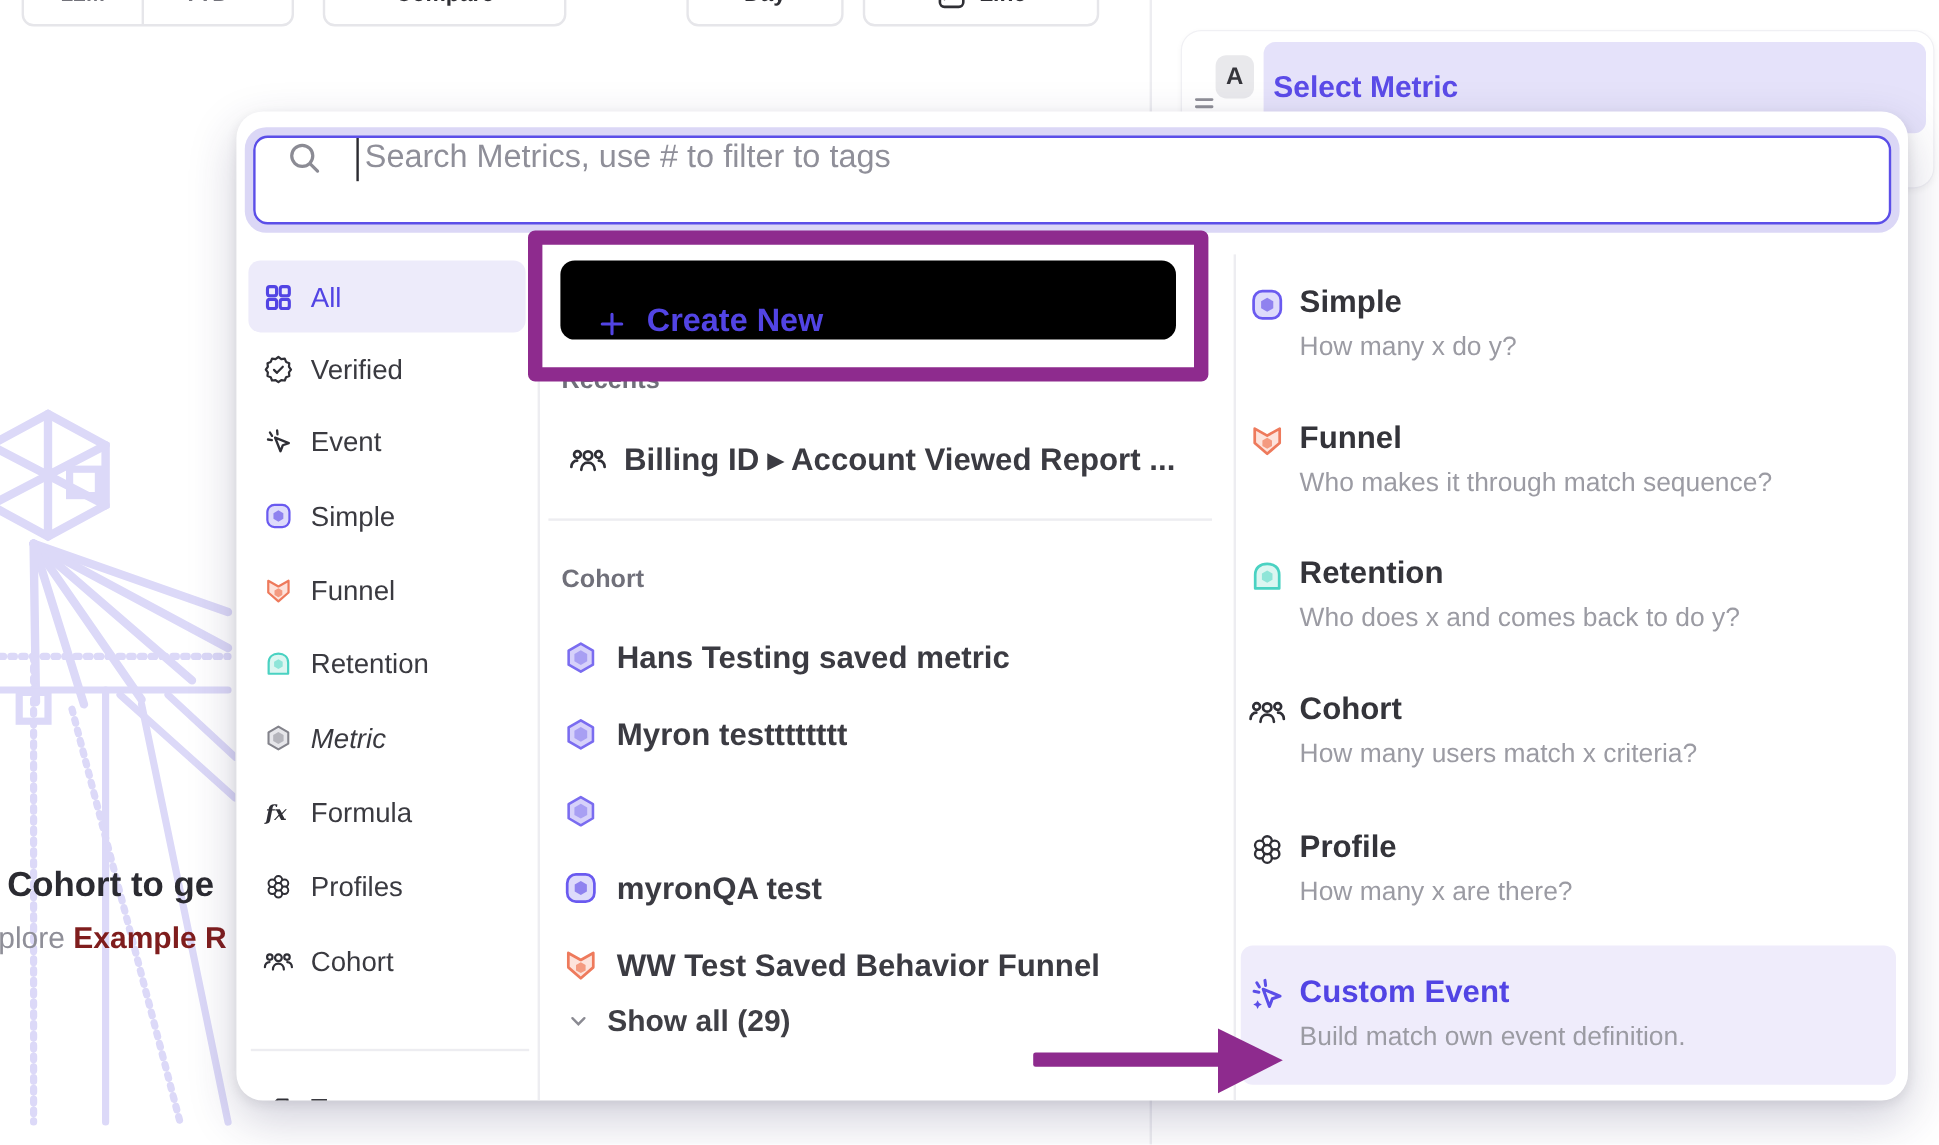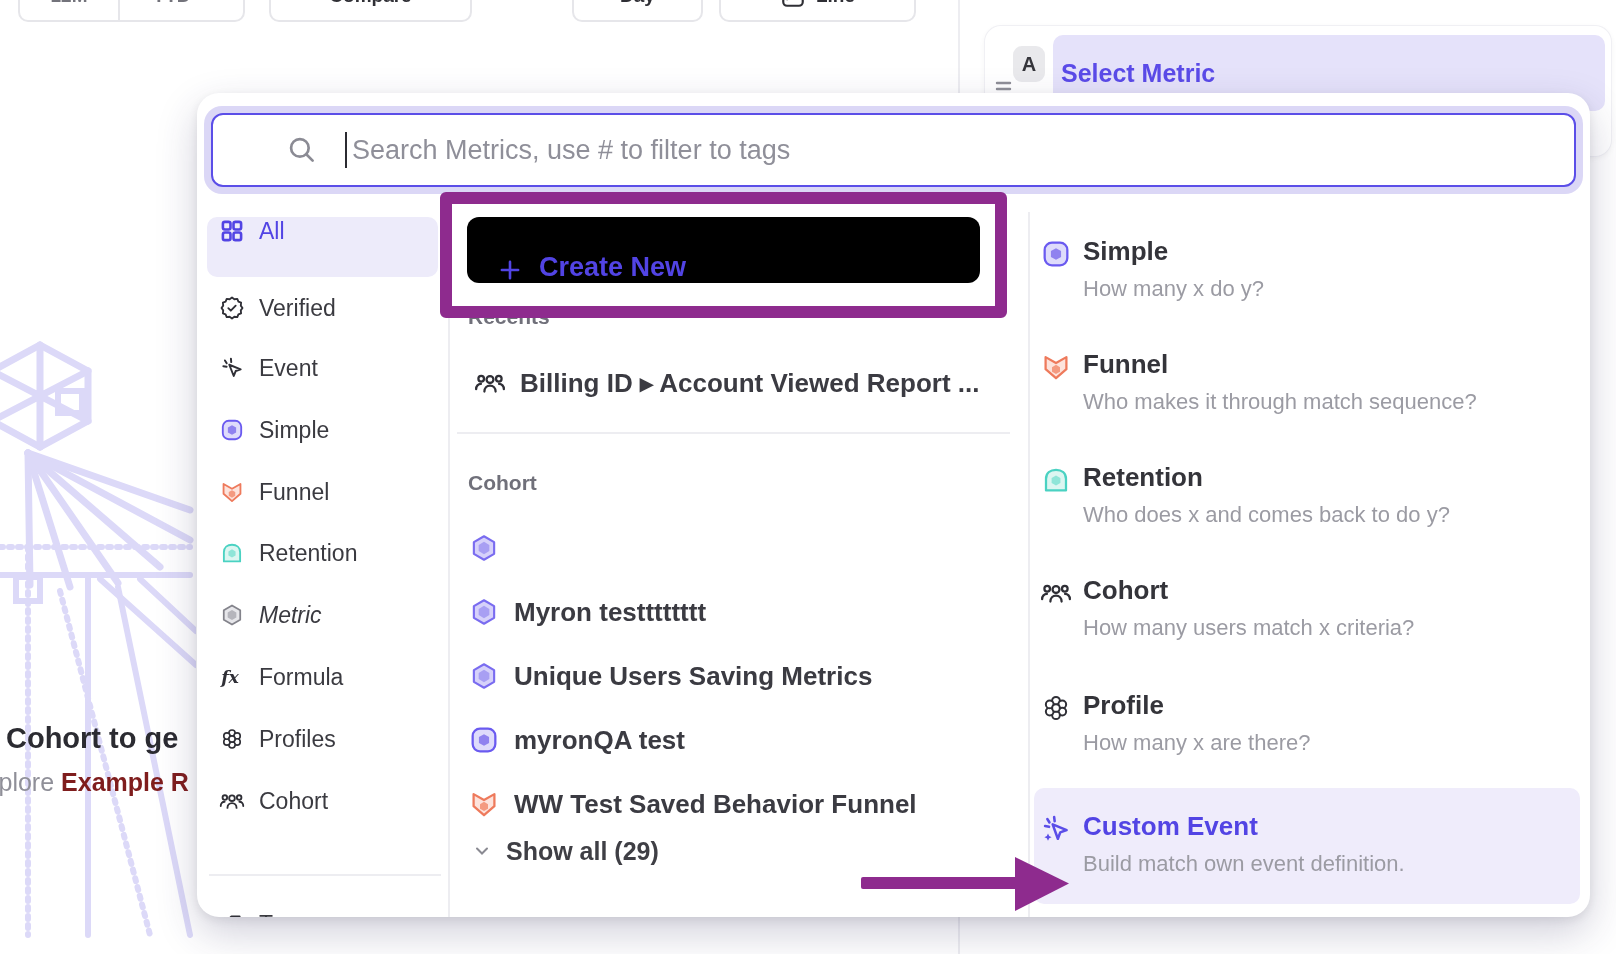--- a/index.html
+++ b/index.html
@@ -21,21 +21,21 @@
   .sm-pill{position:absolute;left:68px;top:9px;width:552px;height:76px;background:#e5e2fa;border-radius:10px;
            display:flex;align-items:center;padding-left:8px;box-sizing:border-box;
            font-size:25px;font-weight:700;color:#5b4be8;}
   .a-badge{position:absolute;left:28px;top:20px;width:32px;height:36px;background:#e9e9ec;border-radius:9px;
            display:flex;align-items:center;justify-content:center;font-size:20px;font-weight:800;color:#35353b;}
   
   .modal{position:absolute;left:197px;top:93px;width:1393px;height:824px;background:#fff;border-radius:22px;
          box-shadow:0 16px 40px rgba(45,40,90,.22),0 3px 10px rgba(0,0,0,.08);z-index:5;overflow:hidden;}
   .search-ring{position:absolute;left:7px;top:13px;width:1379px;height:88px;background:#dbd7f6;border-radius:18px;}
   .search-box{position:absolute;left:7px;top:7px;right:7px;bottom:7px;background:#fff;border:2px solid #5b4ee8;
-              border-radius:12px;display:flex;align-items:center;padding-left:48px;}
+              border-radius:12px;display:flex;}
   .caret{width:2px;height:36px;background:#2b2b31;margin-left:26px;}
   .placeholder{margin-left:5px;font-size:27px;color:#8f8f99;}
   .col-div{position:absolute;top:119px;bottom:0;width:2px;background:#ededf1;}
   .side-row{position:absolute;left:0;width:250px;height:44px;display:flex;align-items:center;}
   .side-row .ic{position:absolute;left:22px;width:26px;height:26px;display:flex;align-items:center;justify-content:center;}
   .side-row .lb{position:absolute;left:62px;font-size:23px;font-weight:500;color:#3a3a40;}
   .side-sel-bg{position:absolute;left:10px;top:124px;width:231px;height:60px;background:#edebfa;border-radius:10px;}
   .side-sel{color:#5244e4 !important;}
   .hdr{position:absolute;font-size:21px;font-weight:600;color:#70707a;}
   .list-row{position:absolute;height:44px;display:flex;align-items:center;}
@@ -134,21 +134,21 @@
         <span class="caret"></span>
         <span class="placeholder" title="Search Metrics, use # to filter to tags">Search Metrics, use # to filter to tags</span>
       </div>
     </div>
 
     <div class="col-div" style="left:251px;"></div>
     <div class="col-div" style="left:831px;"></div>
 
     <div class="side-sel-bg"></div>
 
-    <div class="side-row" style="top:116px;">
+    <div class="side-row" style="top:133px;">
       <span class="ic">
         <svg width="26" height="26" viewBox="0 0 24 24" fill="none" stroke="#5244e4" stroke-width="2.4">
           <rect x="3.6" y="3.6" width="7" height="7" rx="1.8"></rect>
             <rect x="13.4" y="3.6" width="7" height="7" rx="1.8"></rect>
           <rect x="3.6" y="13.4" width="7" height="7" rx="1.8"></rect>
             <rect x="13.4" y="13.4" width="7" height="7" rx="1.8"></rect>
         </svg>
         </span>
       <span class="lb side-sel">All</span>
     </div>
@@ -289,38 +289,38 @@
     <div class="thin-div" style="left:260px;top:339px;width:553px;"></div>
 
     <div class="hdr" style="left:271px;top:378px;">Cohort</div>
 
     <div class="list-row" style="left:271px;top:433px;width:540px;">
       <span class="ic">
         <svg width="32" height="32" viewBox="0 0 24 24">
             <polygon points="12,3.2 19.6,7.6 19.6,16.4 12,20.8 4.4,16.4 4.4,7.6" fill="#d6d1fa" stroke="#7a6cf0" stroke-width="1.6" stroke-linejoin="round"></polygon>
             <polygon points="12,7.4 16,9.7 16,14.3 12,16.6 8,14.3 8,9.7" fill="#a89ff3"></polygon>
           </svg></span>
+      <span class="lb">Hans Testing saved metric</span>
     </div>
 
     <div class="list-row" style="left:271px;top:497px;width:540px;">
       <span class="ic">
         <svg width="32" height="32" viewBox="0 0 24 24">
             <polygon points="12,3.2 19.6,7.6 19.6,16.4 12,20.8 4.4,16.4 4.4,7.6" fill="#d6d1fa" stroke="#7a6cf0" stroke-width="1.6" stroke-linejoin="round"></polygon>
             <polygon points="12,7.4 16,9.7 16,14.3 12,16.6 8,14.3 8,9.7" fill="#a89ff3"></polygon>
           </svg></span>
       <span class="lb">Myron testttttttt</span>
     </div>
 
     <div class="list-row" style="left:271px;top:561px;width:540px;">
       <span class="ic">
         <svg width="32" height="32" viewBox="0 0 24 24">
             <polygon points="12,3.2 19.6,7.6 19.6,16.4 12,20.8 4.4,16.4 4.4,7.6" fill="#d6d1fa" stroke="#7a6cf0" stroke-width="1.6" stroke-linejoin="round"></polygon>
             <polygon points="12,7.4 16,9.7 16,14.3 12,16.6 8,14.3 8,9.7" fill="#a89ff3"></polygon>
           </svg></span>
-      <span class="lb">Unique Users Saving Metrics</span>
     </div>
 
     <div class="list-row" style="left:271px;top:625px;width:540px;">
       <span class="ic">
         <svg width="32" height="32" viewBox="0 0 24 24">
             <rect x="3.5" y="3.5" width="17" height="17" rx="5.5" fill="#dedbfb" stroke="#6a5af0" stroke-width="1.7"></rect>
             <polygon points="12,7.6 15.8,9.8 15.8,14.2 12,16.4 8.2,14.2 8.2,9.8" fill="#8f82ef"></polygon>
           </svg></span>
       <span class="lb">myronQA test</span>
     </div>

